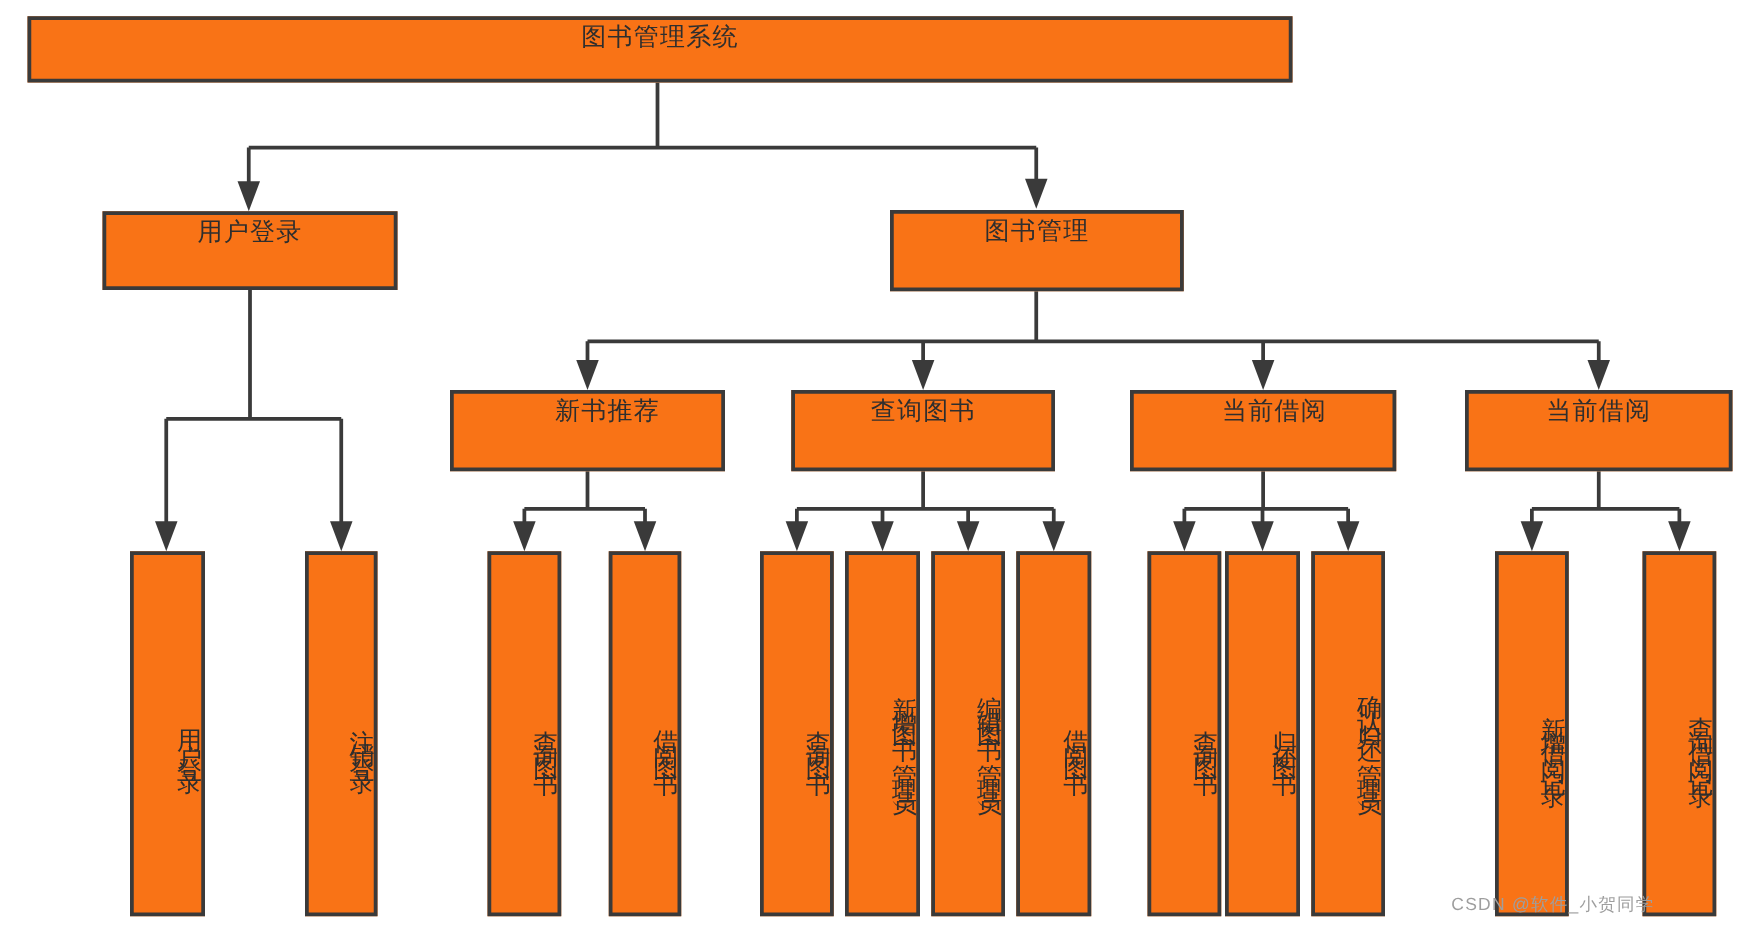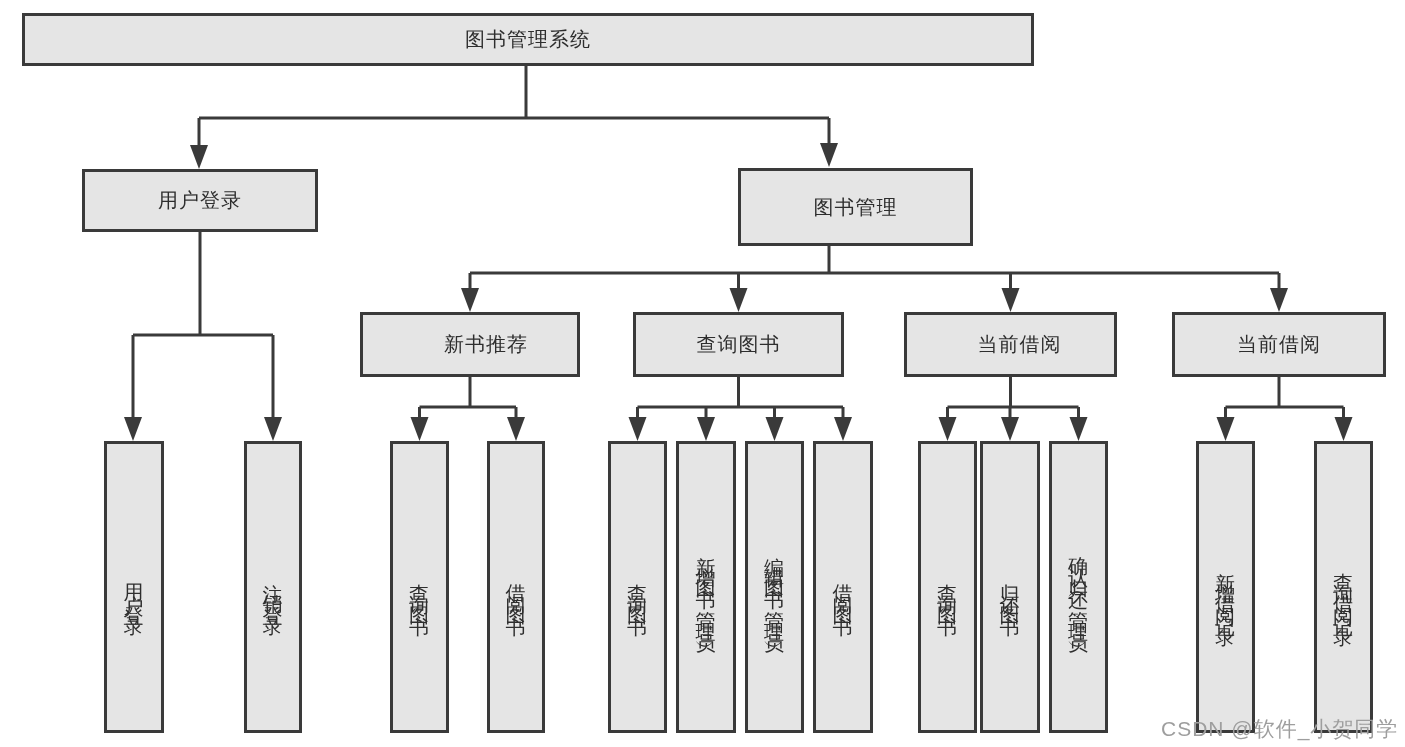--- a/index.html
+++ b/index.html
@@ -13,41 +13,40 @@
   }
   #connectors {
     position: absolute;
     left: 0; top: 0;
     width: 1405px; height: 747px;
   }
   .node {
     position: absolute;
     box-sizing: border-box;
     border: 3px solid #3a3a3a;
-    background: #e5e5e5;
+    background: #f97316;
     display: flex;
-    align-items: center;
     justify-content: center;
     color: #2e2e2e;
     z-index: 2;
   }
   .node.h { font-size: 20px; letter-spacing: 1px; }
   .node.v {
     font-size: 20px;
     writing-mode: vertical-rl;
     letter-spacing: 11px;
     line-height: 1;
     padding-top: 6px;
   }
   .node.v .lbl { display: block; }
   
   #n-root   { left: 22px;  top: 13px;  width: 1012px; height: 53px; }
   
   #n-login  { left: 82px;  top: 169px; width: 236px; height: 63px; }
-  #n-mgmt   { left: 712px; top: 168px; width: 235px; height: 78px; margin-left: 26px; }
+  #n-mgmt   { left: 712px; top: 168px; width: 235px; height: 65px; }
   
   #n-rec    { left: 360px;  top: 312px; width: 220px; height: 65px; padding-left: 32px; }
   #n-borrow { left: 633px;  top: 312px; width: 211px; height: 65px; }
   #n-cur    { left: 904px;  top: 312px; width: 213px; height: 65px; padding-left: 18px; }
   #n-hist   { left: 1172px; top: 312px; width: 214px; height: 65px; }
   
   .leaf { top: 441px; height: 292px; }
   #l-ulogin   { left: 104px;  width: 60px; }
   #l-logout   { left: 244px;  width: 58px; }
   #l-rq       { left: 390px;  width: 59px; }
@@ -58,21 +57,21 @@
   #l-bborrow  { left: 813px;  width: 60px; }
   #l-cq       { left: 918px;  width: 59px; }
   #l-cret     { left: 980px;  width: 60px; }
   #l-cconf    { left: 1049px; width: 59px; }
   #l-hadd     { left: 1196px; width: 59px; }
   #l-hquery   { left: 1314px; width: 59px; }
   #watermark {
     position: absolute;
     left: 1161px;
     top: 715px;
-    font-size: 21px;
+    font-size: 14px;
     color: #9e9e9e;
     letter-spacing: 1px;
     white-space: nowrap;
     z-index: 3;
   }
 </style>
 </head>
 <body>
 
 <div id="canvas">

